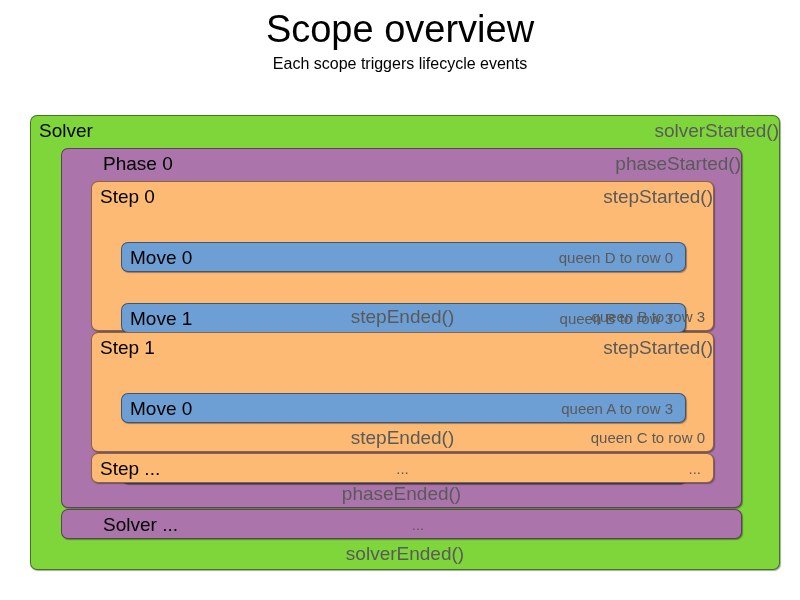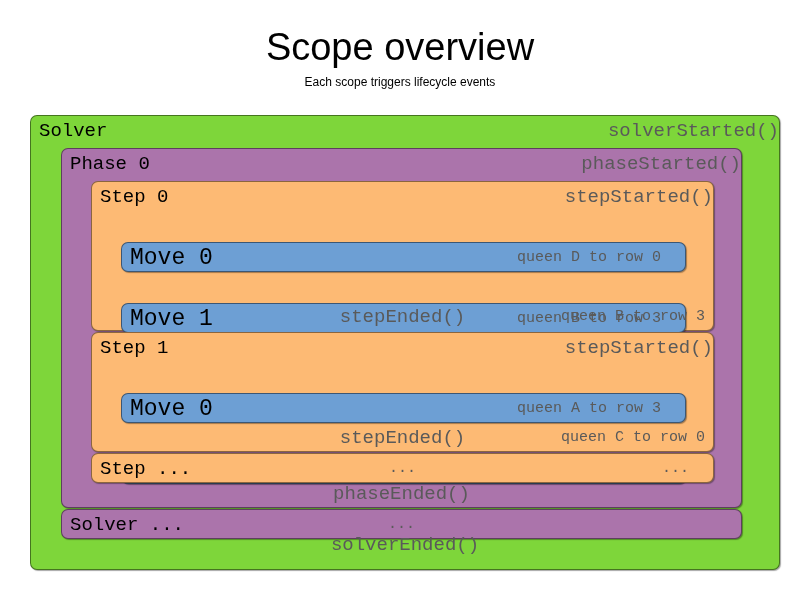--- a/index.html
+++ b/index.html
@@ -13,48 +13,48 @@
     font-family: "Liberation Sans", sans-serif;
     color: #000000;
     overflow: hidden;
     position: relative;
   }
 
   
   .title-block {
     width: 800px;
     text-align: center;
-    padding-top: 24px;
+    padding-top: 6px;
   }
   .main-title {
     font-size: 38px;
     font-weight: 400;
     line-height: 46px;
     color: #000000;
     letter-spacing: 0px;
   }
   .subtitle {
-    font-size: 12px;
+    font-size: 16px;
     font-weight: 400;
     line-height: 20px;
     color: #000000;
     margin-top: 2px;
   }
 
   
   .scope {
     position: absolute;
     box-sizing: border-box;
     border-radius: 7px;
     border: 1px solid rgba(0,0,0,0.45);
     box-shadow: 1px 1px 1px rgba(0,0,0,0.35);
   }
 
   .scope-solver { background: #7ed63a; }
-  .scope-phase  { background: #ab74ab; }
+  .scope-phase  { background: #ab74ab; padding-left: 33px; }
   .scope-step   { background: #fdba74; }
   .scope-move   { background: #6d9fd4; }
 
   
   .row {
     position: relative;
     height: 30px;
     line-height: 30px;
     box-sizing: border-box;
   }
@@ -71,29 +71,29 @@
     left: 0;
     right: 0;
     top: 0;
     text-align: right;
     font-size: 19px;
     color: #5a5a5a;
     white-space: nowrap;
   }
   .row .lbl-right {
     position: absolute;
-    right: 24px;
+    right: 12px;
     top: 0;
     font-size: 15px;
     color: #5a5a5a;
     white-space: nowrap;
   }
 
   
-  .move-row .lbl-left { font-size: 23px; }
+  .move-row .lbl-left { font-size: 19px; }
   .move-row .lbl-right { font-size: 15px; }
 
   
   .event-row {
     position: absolute;
     height: 30px;
     line-height: 30px;
     left: 0;
     right: 0;
   }
@@ -125,21 +125,21 @@
   }
 </style>
 </head>
 <body>
 
 <div class="title-block">
   <div class="main-title">Scope overview</div>
   <div class="subtitle">Each scope triggers lifecycle events</div>
 </div>
 
-<div class="scope scope-solver" style="left:30px; top:115px; width:750px; height:455px;font-family:Liberation Mono, monospace;">
+<div class="scope scope-solver" style="left:30px; top:115px; width:750px; height:455px;">
 
   <div class="row" style="height:31px;">
     <span class="lbl-left">Solver</span>
     <span class="lbl-center">solverStarted()</span>
   </div>
 
   <div class="scope scope-phase" style="left:30px; top:32px; width:681px; height:360px;">
 
     <div class="row" style="height:31px;">
       <span class="lbl-left">Phase 0</span>
@@ -210,16 +210,16 @@
     </div>
   </div>
 
   <div class="scope scope-phase" style="left:30px; top:393px; width:681px; height:30px;">
     <div class="row" style="height:30px;">
       <span class="lbl-left">Solver ...</span>
       <span class="ellipsis-center">...</span>
     </div>
   </div>
 
-  <div class="event-row" style="top:414px;">
+  <div class="event-row" style="top:423px;">
     <span class="ev-center">solverEnded()</span>
   </div>
 </div>
 
 </body></html>

